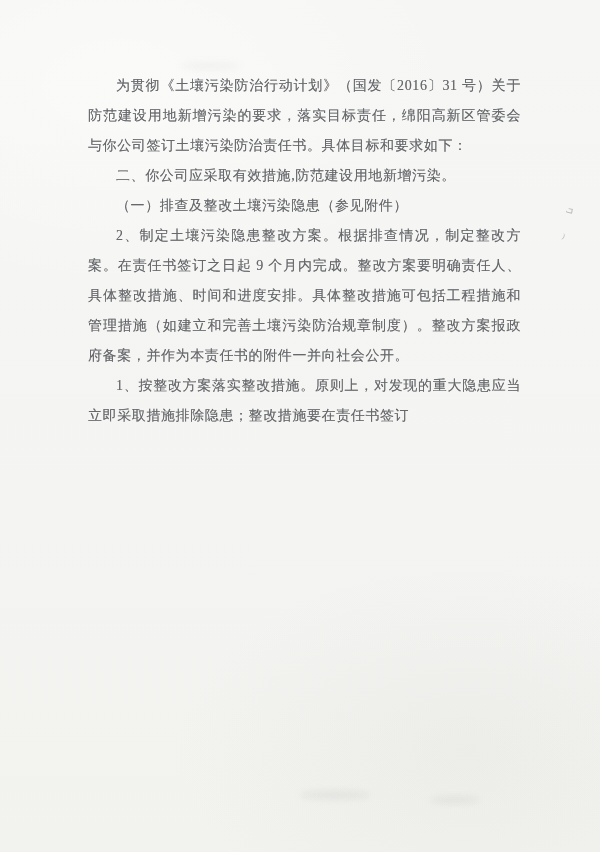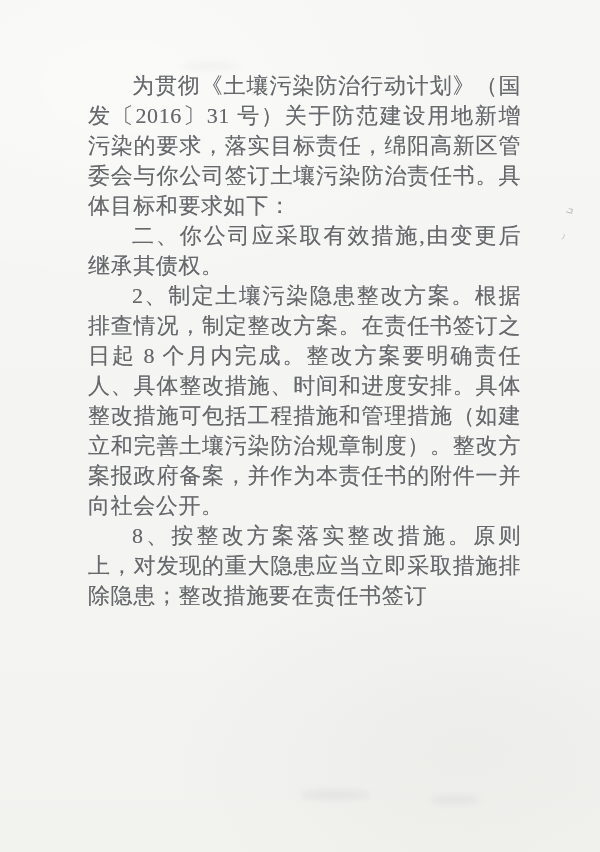--- a/index.html
+++ b/index.html
@@ -36,21 +36,21 @@
   .text-block {
     position: absolute;
     left: 88px;
     top: 71px;
     width: 433px;
   }
   .text-block p {
     margin: 0;
     padding: 0;
     text-indent: 2em;
-    font-size: 22px;
+    font-size: 14px;
     line-height: 30px;
     letter-spacing: 0.6px;
     color: #66686c;
     text-align: justify;
     text-justify: inter-ideograph;
     
     text-shadow: 0 0 0.6px rgba(102,104,108,0.55);
   }
 
   .margin-artifact {
@@ -68,21 +68,22 @@
 <body>
 
 <div class="page">
 
   <div class="smudge s1"></div>
   <div class="smudge s2"></div>
   <div class="smudge s3"></div>
 
   <div class="text-block">
     <p>为贯彻《土壤污染防治行动计划》（国发〔2016〕31 号）关于防范建设用地新增污染的要求，落实目标责任，绵阳高新区管委会与你公司签订土壤污染防治责任书。具体目标和要求如下：</p>
-    <p>二、你公司应采取有效措施,由变更后继承其债权。</p>
-    <p>2、制定土壤污染隐患整改方案。根据排查情况，制定整改方案。在责任书签订之日起 8 个月内完成。整改方案要明确责任人、具体整改措施、时间和进度安排。具体整改措施可包括工程措施和管理措施（如建立和完善土壤污染防治规章制度）。整改方案报政府备案，并作为本责任书的附件一并向社会公开。</p>
-    <p>8、按整改方案落实整改措施。原则上，对发现的重大隐患应当立即采取措施排除隐患；整改措施要在责任书签订</p>
+    <p>二、你公司应采取有效措施,防范建设用地新增污染。</p>
+    <p>（一）排查及整改土壤污染隐患（参见附件）</p>
+    <p>2、制定土壤污染隐患整改方案。根据排查情况，制定整改方案。在责任书签订之日起 9 个月内完成。整改方案要明确责任人、具体整改措施、时间和进度安排。具体整改措施可包括工程措施和管理措施（如建立和完善土壤污染防治规章制度）。整改方案报政府备案，并作为本责任书的附件一并向社会公开。</p>
+    <p>1、按整改方案落实整改措施。原则上，对发现的重大隐患应当立即采取措施排除隐患；整改措施要在责任书签订</p>
   </div>
 
   <span class="margin-artifact m1">ܒ</span>
   <span class="margin-artifact m2">⁾</span>
 
 </div>
 
 </body></html>

